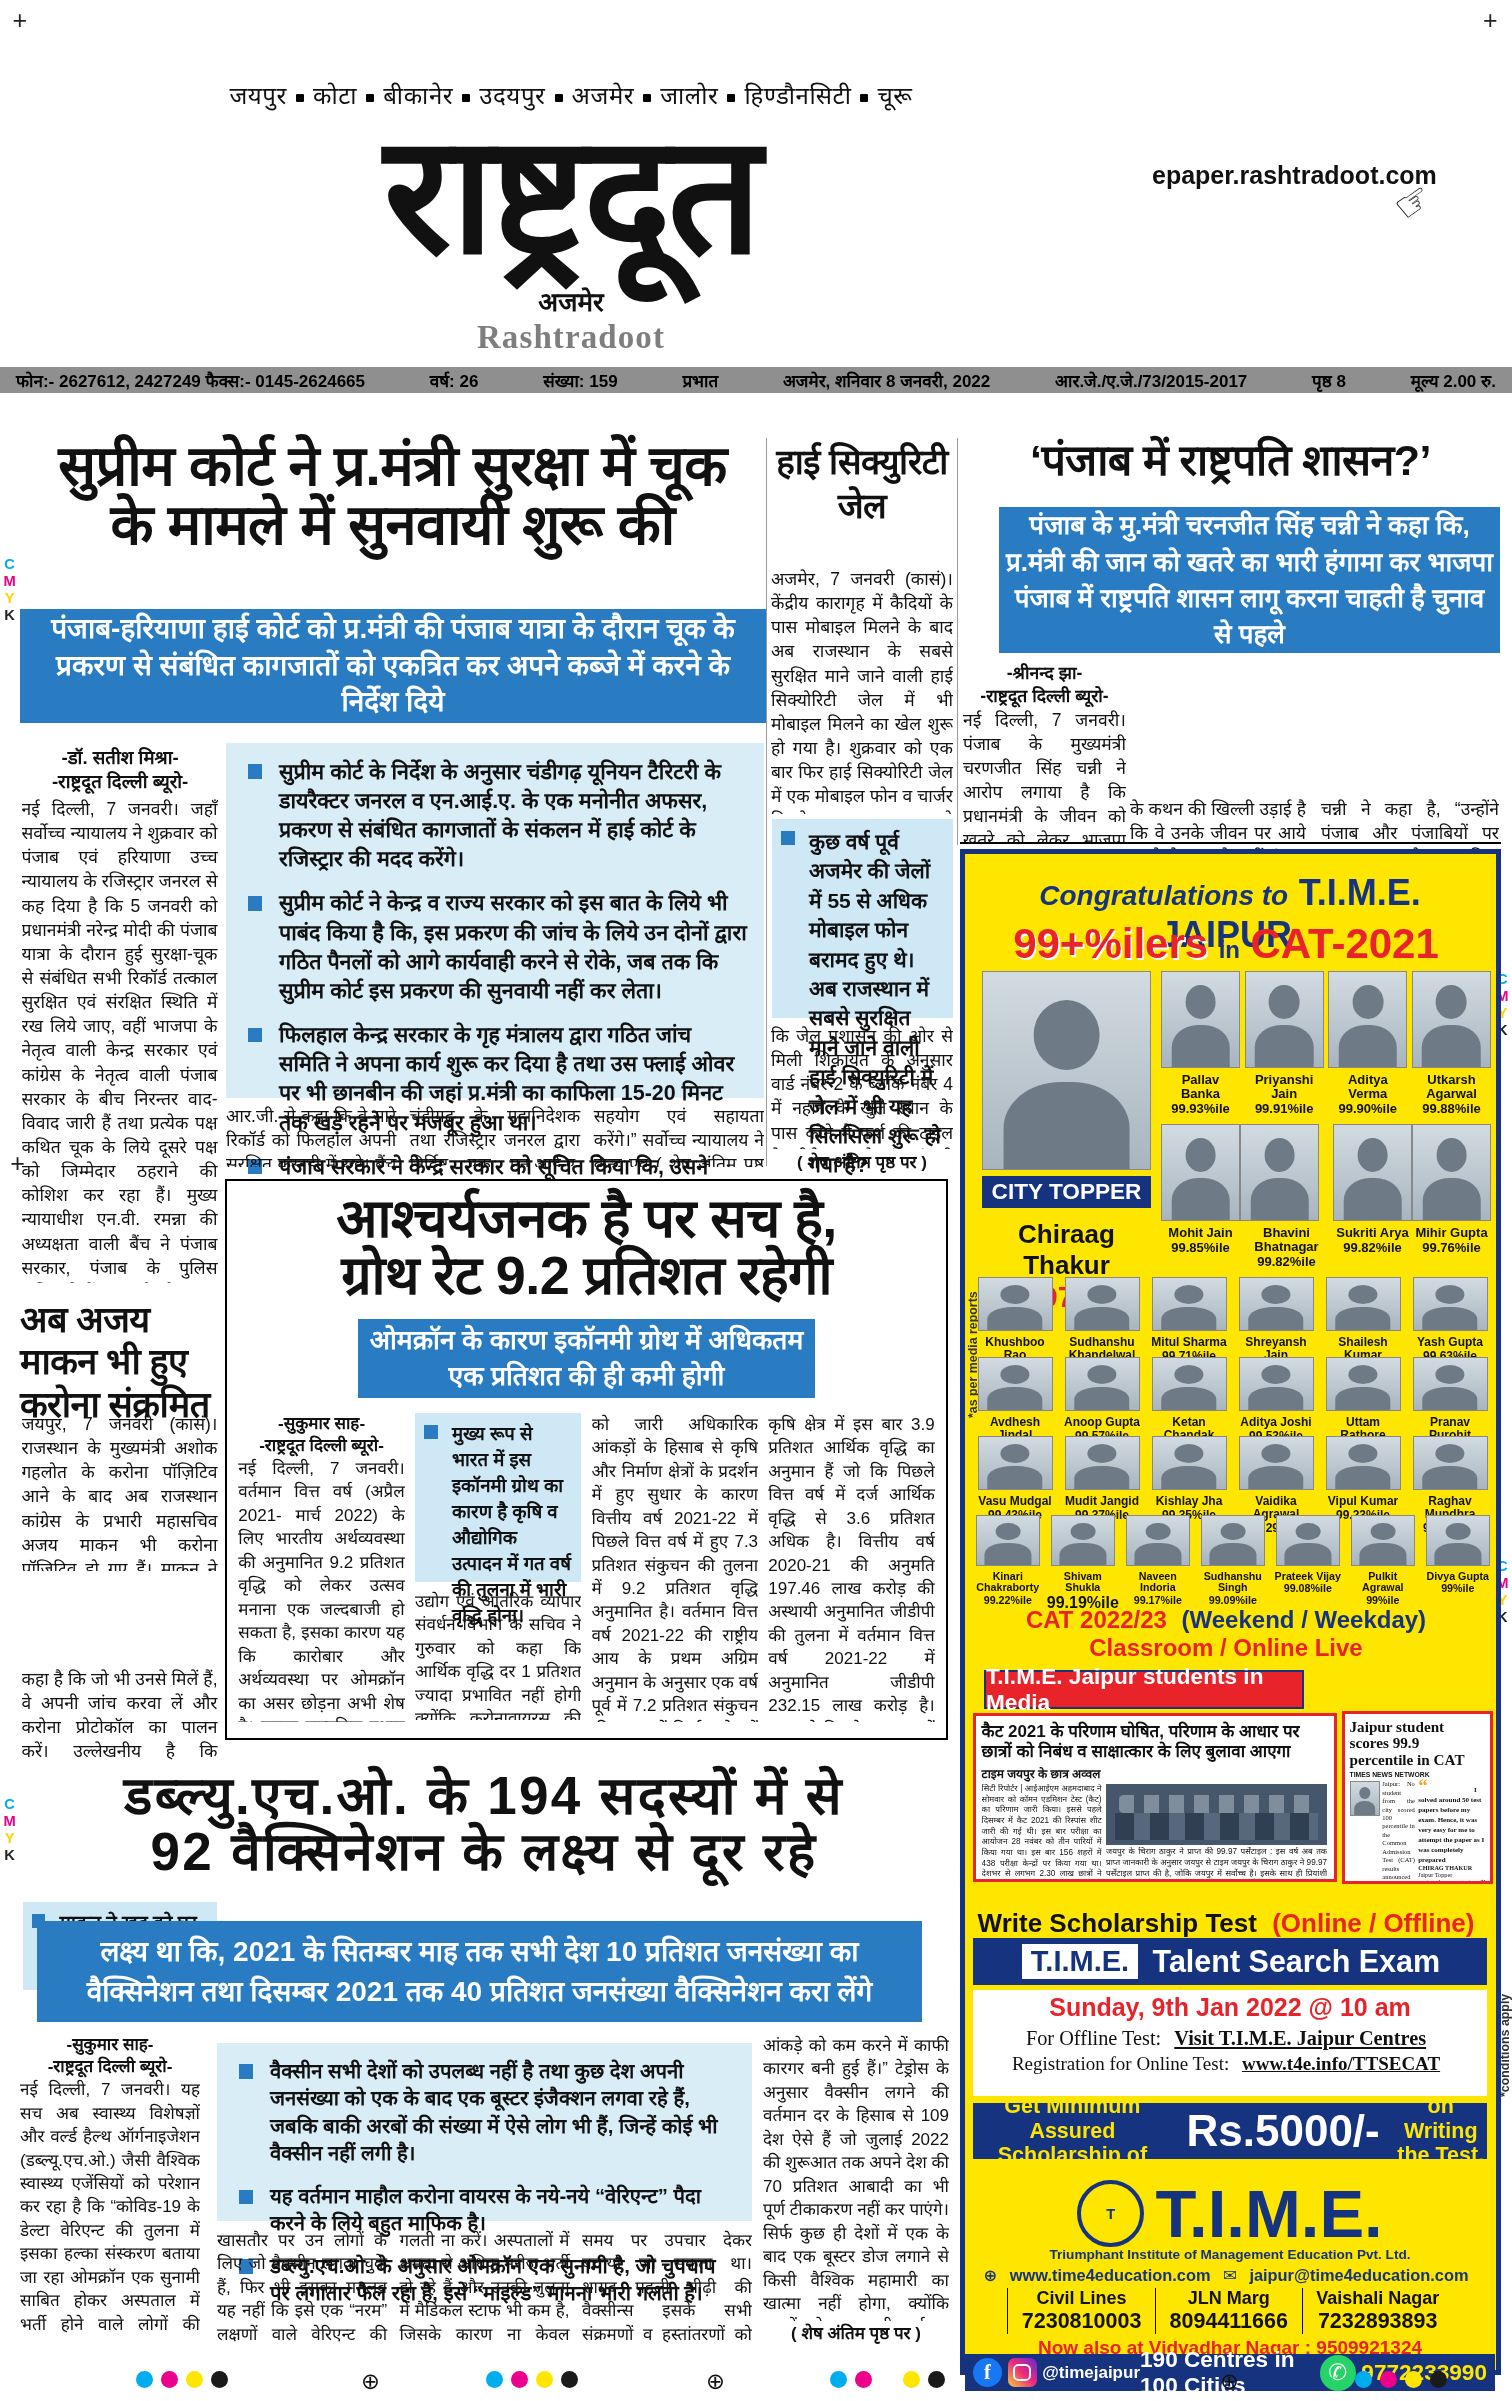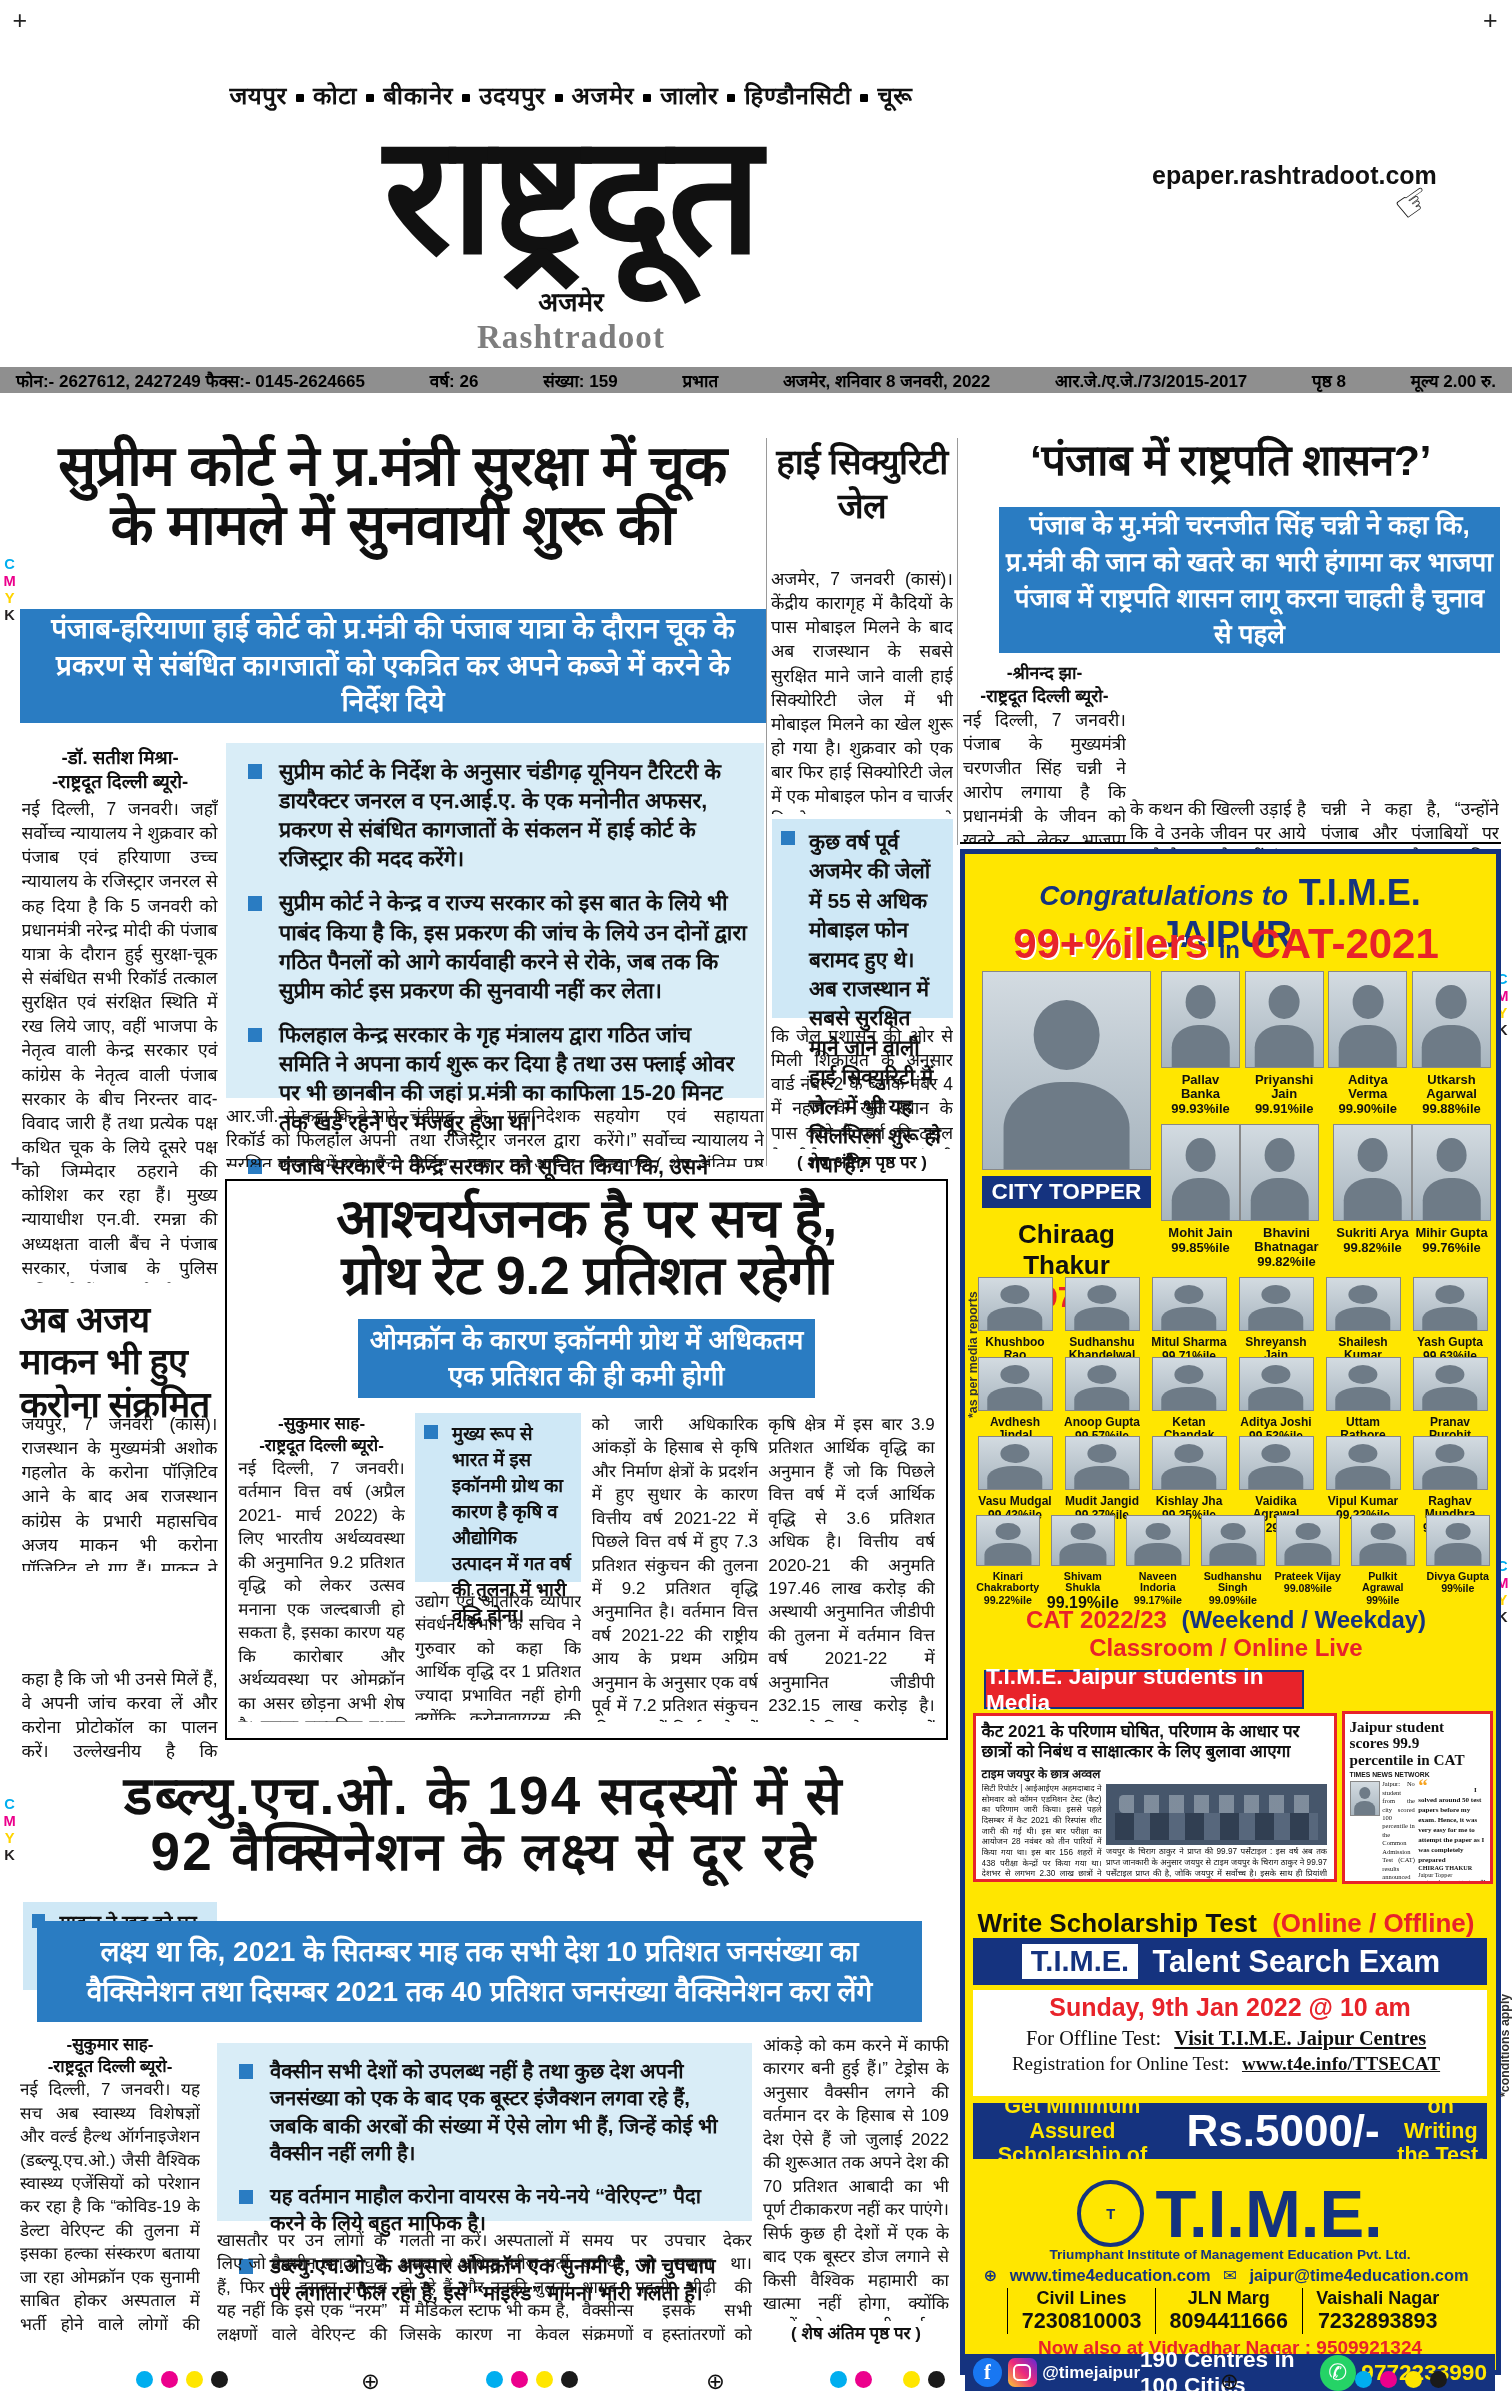--- a/index.html
+++ b/index.html
@@ -4,21 +4,21 @@
 <style>
   html,body{margin:0;padding:0;background:#fff;}
   body{width:1512px;height:2401px;position:relative;font-family:"Liberation Sans","DejaVu Sans",sans-serif;color:#111;}
   .abs{position:absolute;}
   .b{font-weight:700;}
   .xb{font-weight:900;}
   .ctr{text-align:center;}
   .jst{text-align:justify;}
   .hidov{overflow:hidden;}
   
-  .cities{font-size:24px;font-weight:700;letter-spacing:0.6px;}
+  .cities{font-size:24px;font-weight:400;letter-spacing:0.6px;}
   .cities span.sep{display:inline-block;width:8px;height:8px;background:#000;border-radius:1.1px;margin:0 9px 2.3px 9px;}
   .logo{font-size:165px;font-weight:900;line-height:1.02;letter-spacing:-3.4px;}
   .rashEn{font-family:"Liberation Serif","DejaVu Serif",serif;color:#7e7e7e;font-weight:700;font-size:33px;letter-spacing:1.1px;}
   .infobar{background:#8f8f8f;color:#000;font-size:17px;font-weight:700;display:flex;align-items:center;justify-content:space-between;padding:0 16px;}
   
   .art{font-size:17.5px;line-height:1.38;}
   .byl{font-size:18.6px;font-weight:700;text-align:center;line-height:1.3;}
   .headline{font-weight:900;line-height:1.06;text-align:center;letter-spacing:-0.6px;}
   .bluebox{background:#2a7cc2;color:#fff;font-weight:700;text-align:center;display:flex;align-items:center;justify-content:center;}
   .bullbox{background:#d9edf7;}

